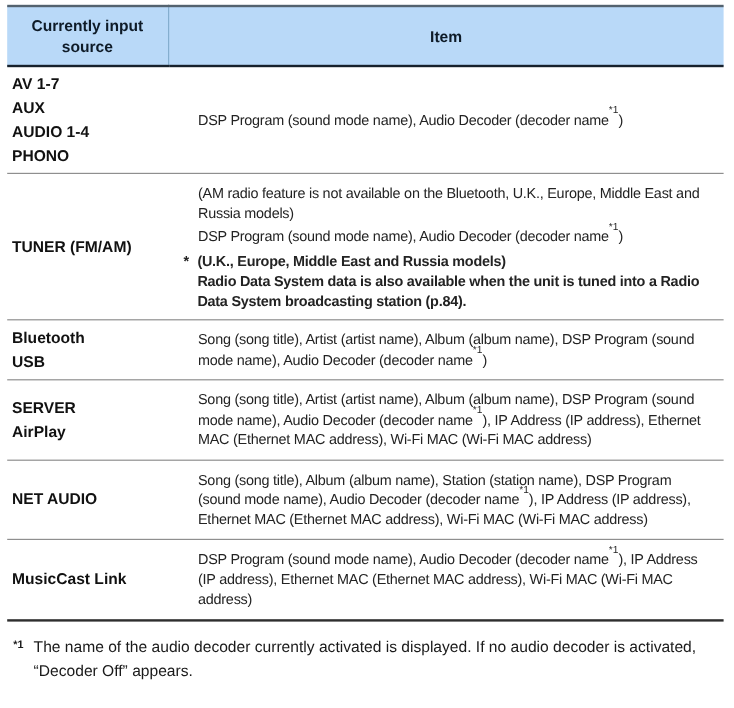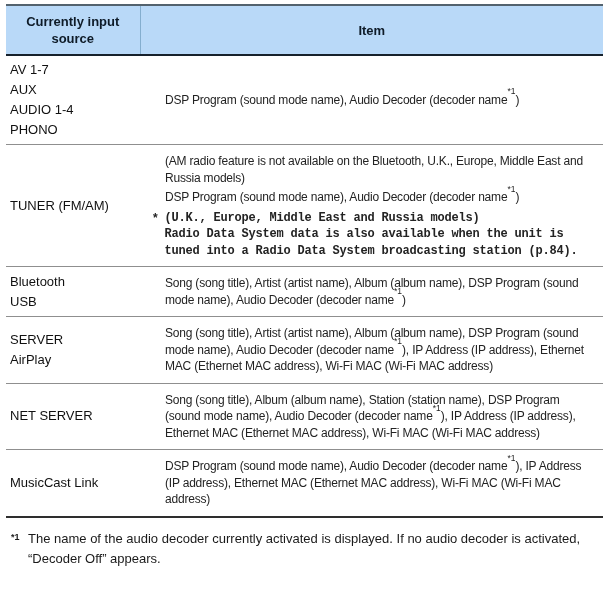--- a/index.html
+++ b/index.html
@@ -39,21 +39,21 @@
     border-bottom:2px solid var(--header-bottom);
   }
   thead th:first-child{border-right:1px solid var(--header-divider);}
   tbody td{
     border-bottom:1px solid var(--row-divider);
     vertical-align:middle;
   }
   tbody tr:last-child td{border-bottom:2px solid var(--table-bottom);}
   td.source{
     font-size:13px;
-    font-weight:normal;
+    font-weight:bold;
     color:var(--source-text);
     line-height:20px;
     padding:4px 2px 4px 4px;
   }
   td.item{
     font-size:12px;
     line-height:16.5px;
     letter-spacing:-0.2px;
     padding:5px 6px 5px 13px;
   }
@@ -65,21 +65,21 @@
   tbody tr:nth-child(5) td{height:63px;}
   tbody tr:nth-child(6) td{height:59px;}
   tbody tr:nth-child(7) td{height:44px;}
   .note{
     display:flex;
     gap:7px;
     font-weight:bold;
     margin:4px 0 2px 0;
   }
   .note .note-marker{flex:0 0 auto;}
-  .note .note-lines div{margin:0;font-family:Liberation Mono, monospace;}
+  .note .note-lines div{margin:0;}
   sup.ref{
     font-size:8.5px;
     line-height:0;
     position:relative;
     top:-4.5px;
     letter-spacing:0;
   }
   .footnote{
     display:flex;
     margin-top:11px;
@@ -154,21 +154,21 @@
           <td class="source">
             <div>SERVER</div>
             <div>AirPlay</div>
           </td>
           <td class="item">
             <p>Song (song title), Artist (artist name), Album (album name), DSP Program (sound mode name), Audio Decoder (decoder name<sup class="ref">*1</sup>), IP Address (IP address), Ethernet MAC (Ethernet MAC address), Wi-Fi MAC (Wi-Fi MAC address)</p>
           </td>
         </tr>
         <tr>
           <td class="source">
-            <div>NET SERVER</div>
+            <div>NET AUDIO</div>
           </td>
           <td class="item">
             <p>Song (song title), Album (album name), Station (station name), DSP Program (sound mode name), Audio Decoder (decoder name<sup class="ref">*1</sup>), IP Address (IP address), Ethernet MAC (Ethernet MAC address), Wi-Fi MAC (Wi-Fi MAC address)</p>
           </td>
         </tr>
         <tr>
           <td class="source">
             <div>MusicCast Link</div>
           </td>
           <td class="item">

